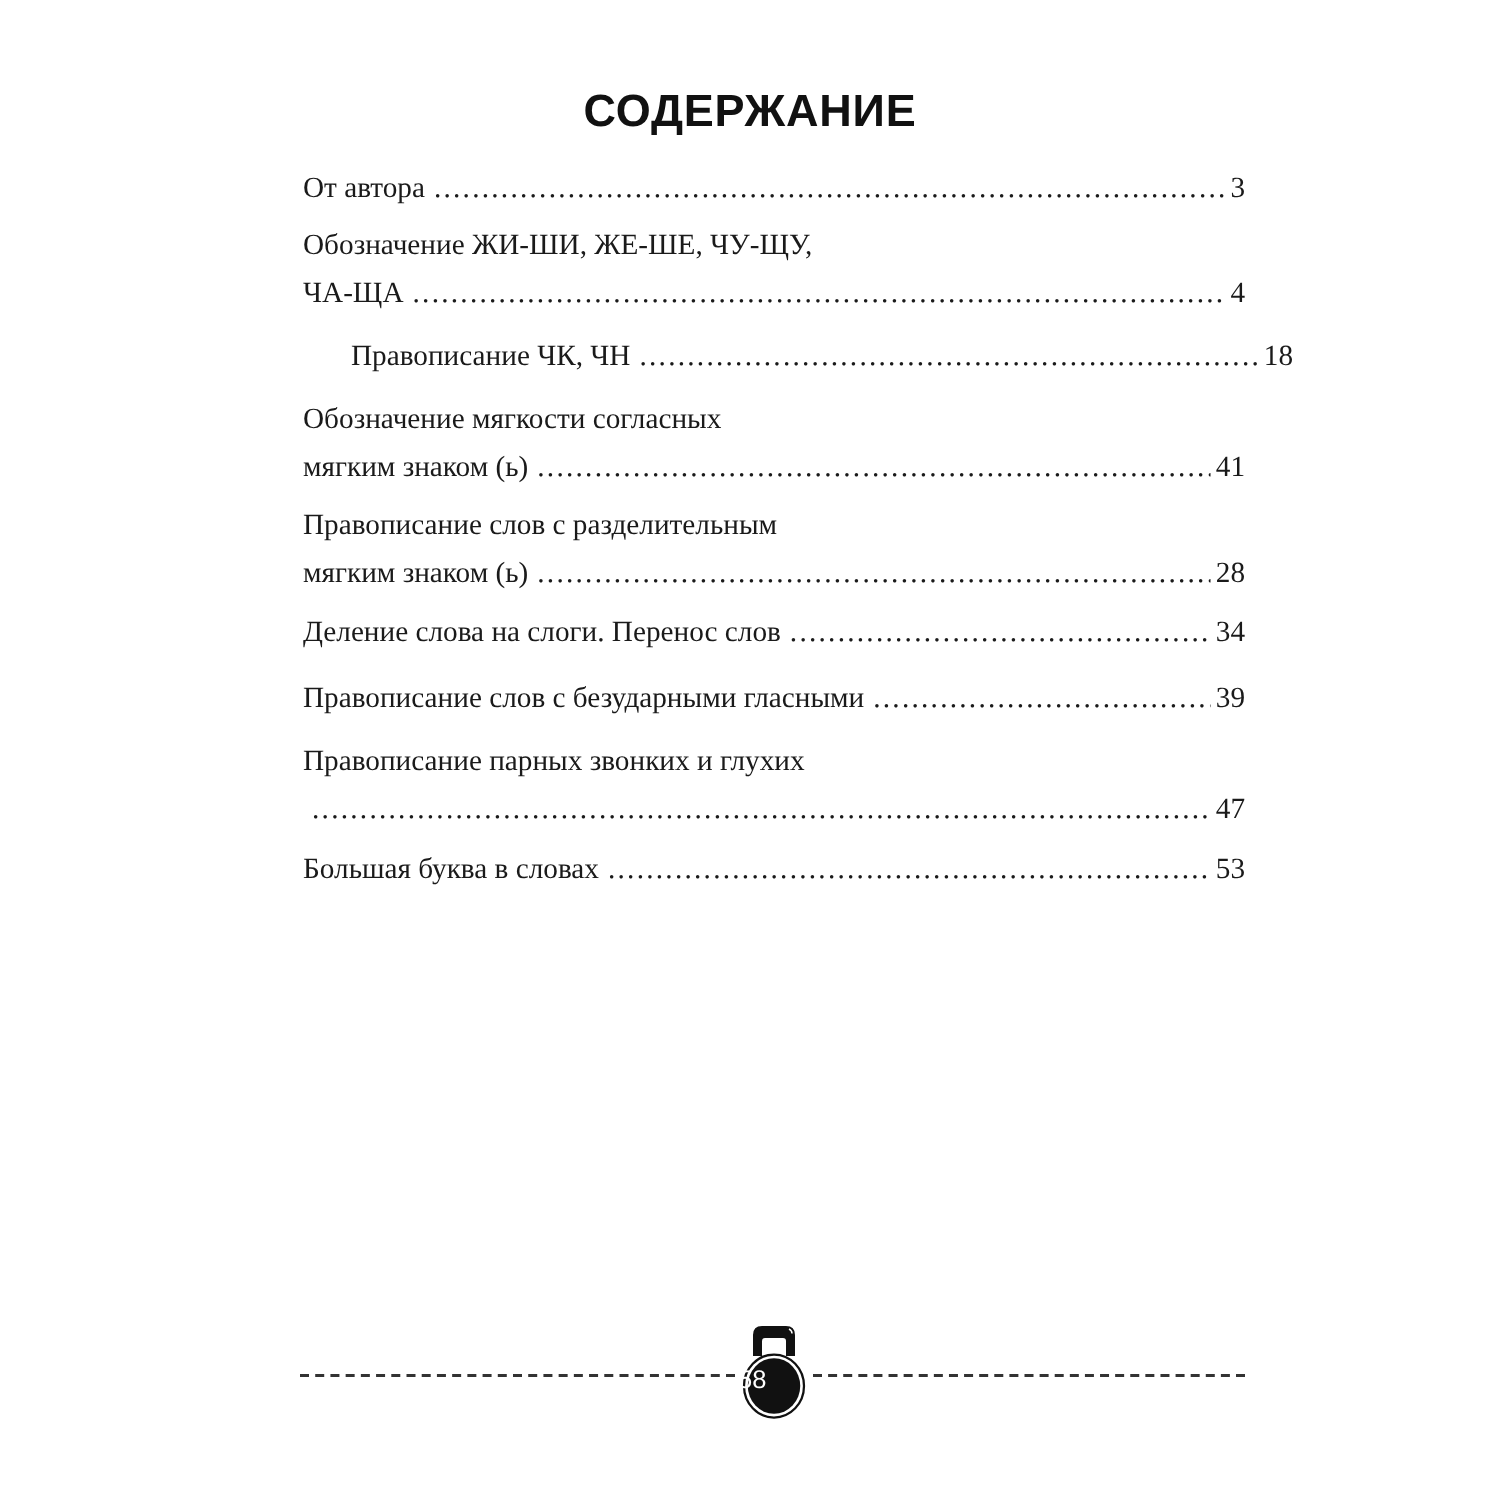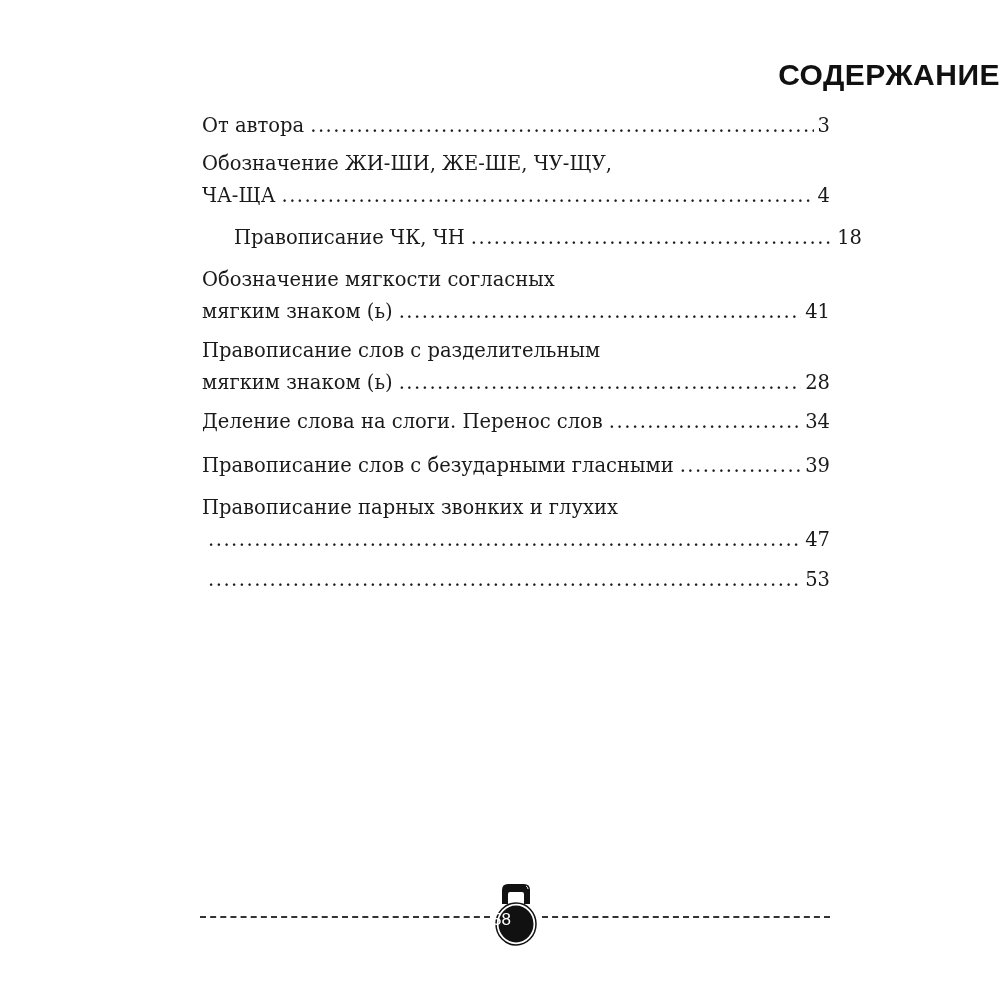--- a/index.html
+++ b/index.html
@@ -12,40 +12,41 @@
       height: 1000px;
       position: relative;
       overflow: hidden;
       color: #1a1a1a;
     }
     .page-title {
       position: absolute;
       top: 58px;
       left: 0;
       width: 1000px;
-      text-align: right;
+      text-align: center;
       font-family: "Liberation Sans", sans-serif;
       font-weight: bold;
       font-size: 30px;
       letter-spacing: 0.5px;
       color: #111111;
     }
     .toc {
       position: absolute;
       left: 202px;
       top: 110px;
       width: 628px;
       font-family: "DejaVu Serif", serif;
       font-size: 19.5px;
       color: #1a1a1a;
     }
     .toc-entry {
       position: absolute;
       left: 0;
       width: 628px;
+      font-family: Liberation Serif, serif;
     }
     .toc-line {
       display: block;
       height: 32px;
       line-height: 32px;
       white-space: nowrap;
     }
     .toc-last {
       display: flex;
       align-items: baseline;
@@ -172,20 +173,21 @@
   <div class="toc-entry" style="top:382px;">
     <span class="toc-line">Правописание парных звонких и глухих</span>
     <div class="toc-last">
       <span class="toc-leader"></span>
       <span class="toc-page">47</span>
     </div>
   </div>
 
   <div class="toc-entry" style="top:454px;">
     <div class="toc-last">
+      <span class="toc-text">Большая буква в словах</span>
       <span class="toc-leader"></span>
       <span class="toc-page">53</span>
     </div>
   </div>
 
 </div>
 
 <div class="footer">
   <div class="dash-line dash-left"></div>
   <div class="dash-line dash-right"></div>

